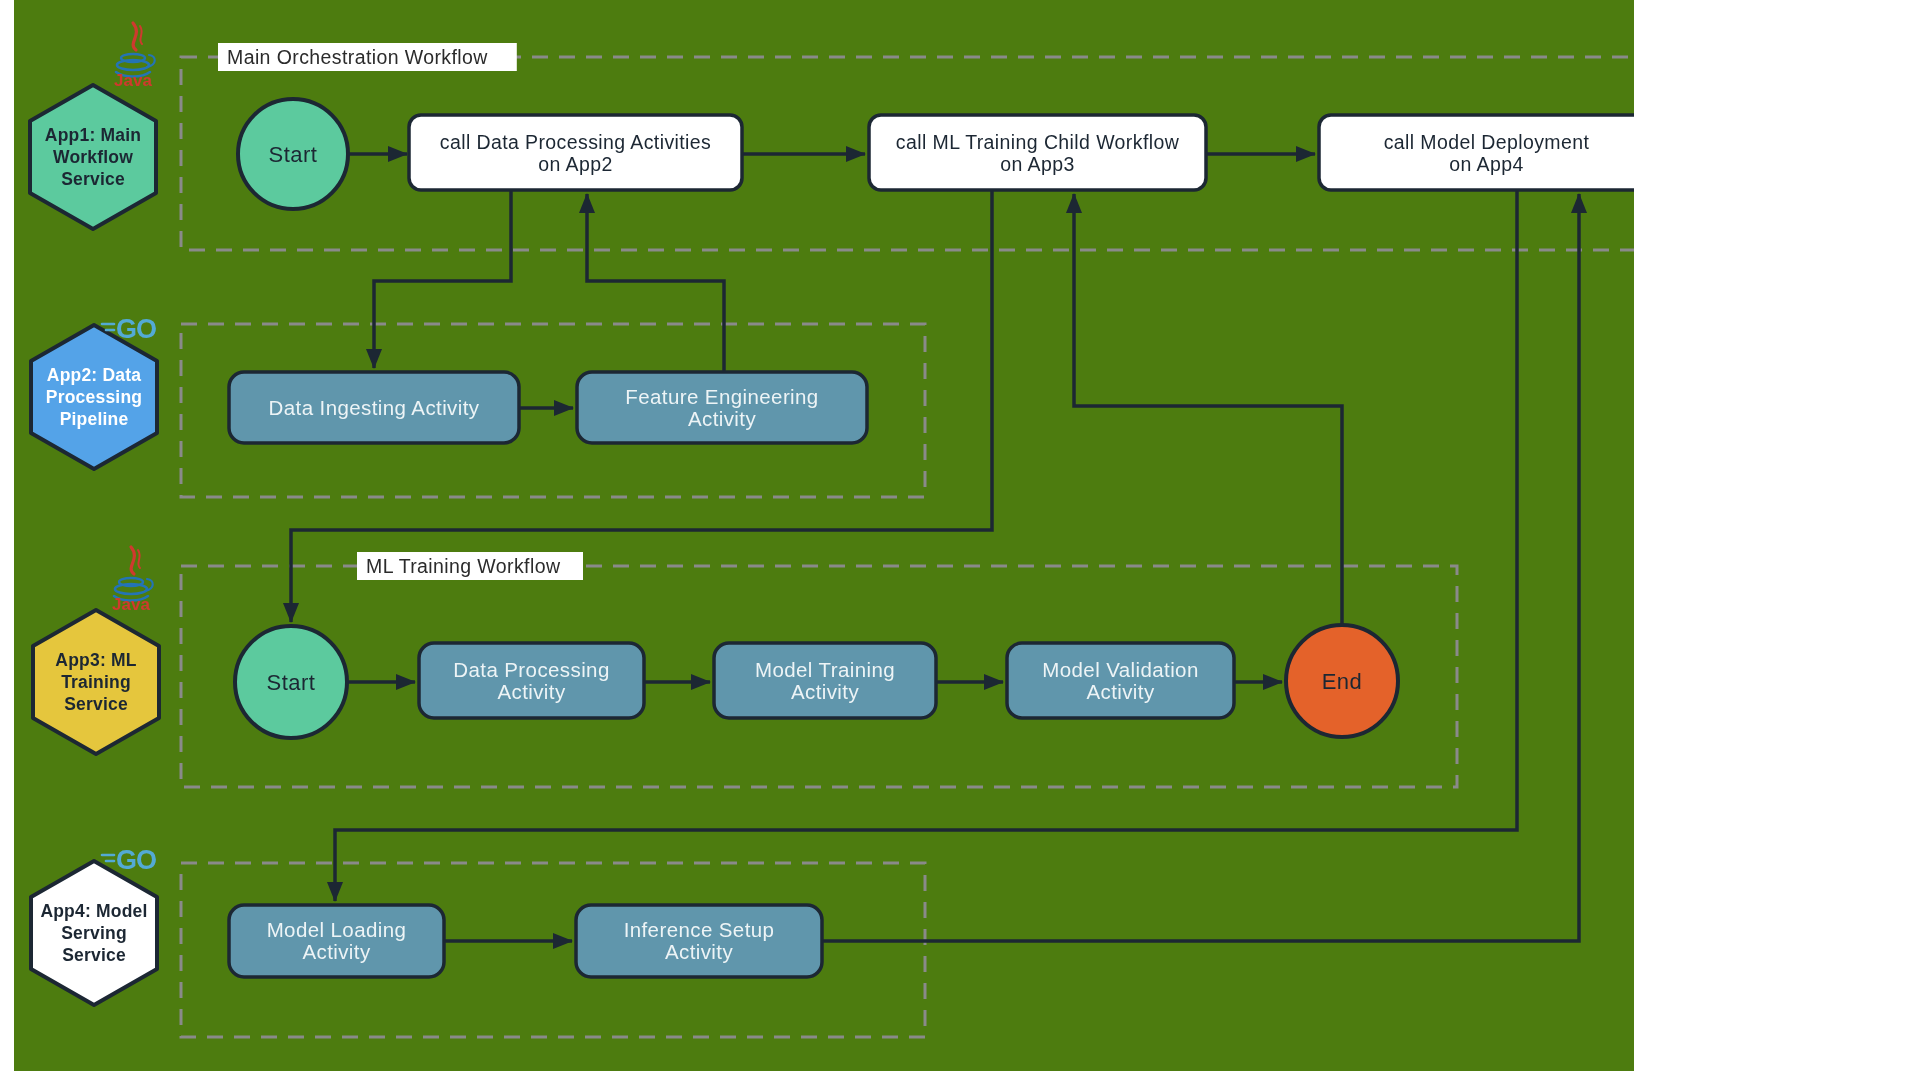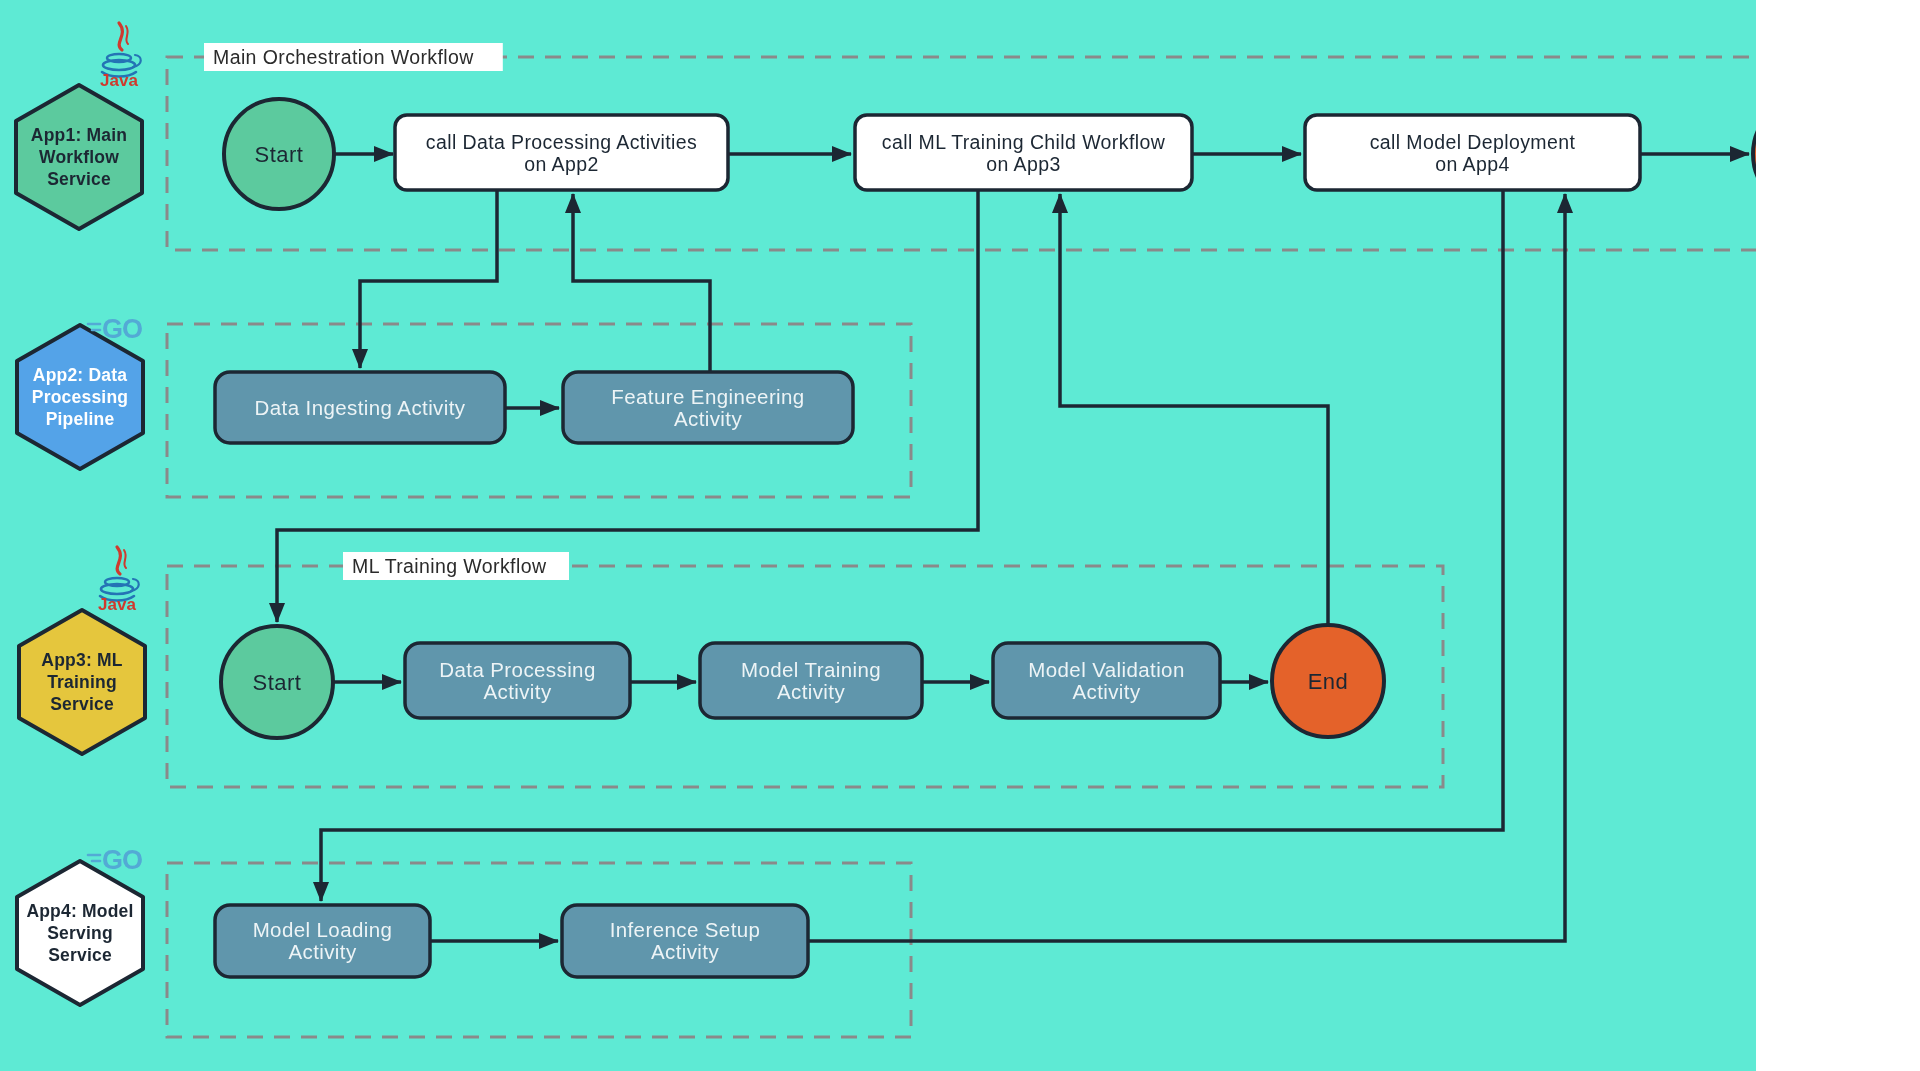--- a/index.html
+++ b/index.html
@@ -1,17 +1,17 @@
 <!DOCTYPE html>
 <html><head>
 <meta charset="utf-8">
 <style>
   html,body{margin:0;padding:0;background:#ffffff;}
-  #stage{position:relative;width:1756px;height:1071px;background:#5eead4;overflow:hidden;
-         font-family:"Liberation Sans", sans-serif;}
+  #stage{position:relative;width:1620px;height:1071px;background:#4d7c0f;overflow:hidden;
+         font-family:"Liberation Sans", sans-serif;margin-left:14px;}
   svg text{font-family:"Liberation Sans", sans-serif;}
 </style>
 </head>
 <body>
 
 <div id="stage">
   <svg id="diagram-svg" width="1920" height="1071" viewBox="0 0 1920 1071" xmlns="http://www.w3.org/2000/svg">
       <defs>
         <marker id="arrow" markerUnits="userSpaceOnUse" markerWidth="22" markerHeight="18" refX="19" refY="8" orient="auto">
           <path d="M0,0 L20,8 L0,16 Z" fill="#1c2733"></path>

